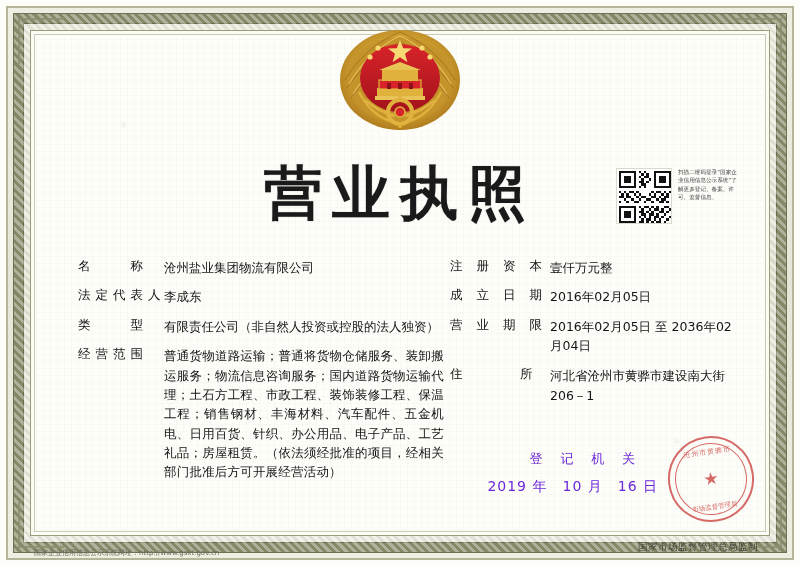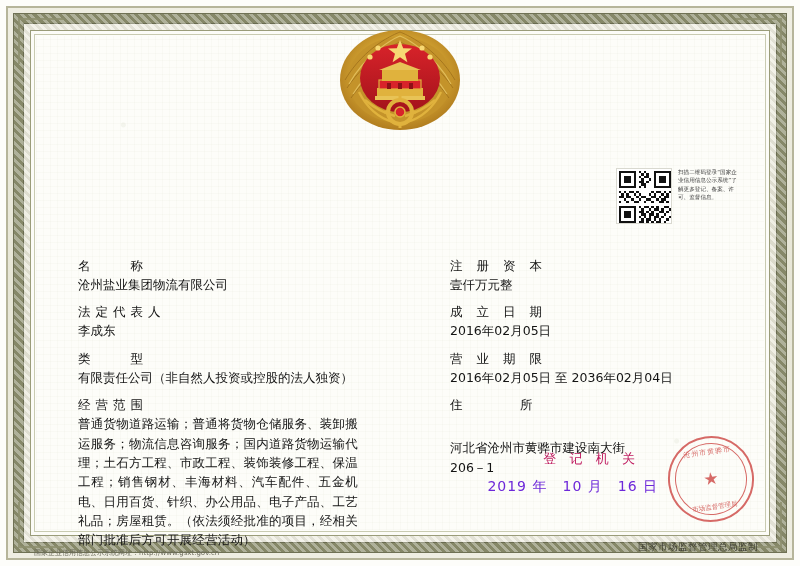--- a/index.html
+++ b/index.html
@@ -111,43 +111,43 @@
     width:62px;
     font-size:5.6px; line-height:1.5; color:#3a3a3a;
     font-family:"DejaVu Sans", sans-serif;
     text-align:left;
   }
   
   .fields { position:absolute; left:0; top:258px; right:0; }
   .col-left { position:absolute; left:78px; top:0; width:370px; }
   .col-right { position:absolute; left:450px; top:0; width:290px; }
 
-  .row { display:flex; align-items:flex-start; margin-bottom:10px;flex-direction:column; }
+  .row { display:flex; align-items:flex-start; margin-bottom:10px; }
   .lab {
     flex:0 0 auto;
     font-size:12.5px;
     color:#141414;
     font-family:"DejaVu Sans", sans-serif;
     white-space:nowrap;
   }
   .lab.w4 { width:86px; letter-spacing:5px; }
   .lab.w4r { width:100px; letter-spacing:5px; }
   .val {
     font-size:12.5px; color:#141414; line-height:1.55;
     font-family:"DejaVu Sans", sans-serif;
   }
   .val.scope { width:280px; text-align:justify; letter-spacing:.2px; }
-  .val.addr { width:190px; line-height:1.6;margin-top:24px; }
+  .val.addr { width:190px; line-height:1.6; }
   .row.scope-row .lab { align-self:flex-start; }
 
   
   .registry {
     position:absolute; right:160px; top:450px;
-    font-size:13px; letter-spacing:5px; color:#be185d;
-    font-family:Liberation Serif, serif;
+    font-size:13px; letter-spacing:5px; color:#6d28d9;
+    font-family:Liberation Mono, monospace;
   }
   .reg-date {
     position:absolute; right:142px; top:478px;
     font-size:14px; color:#6d28d9; letter-spacing:1px;
     font-family:"DejaVu Sans", sans-serif;
   }
   .seal {
     position:absolute; right:46px; top:436px;
     width:86px; height:86px;
     border-radius:50%;
@@ -263,20 +263,21 @@
       <g stroke="#e0b23d" stroke-width="2.4" fill="none">
         <path d="M30 74 C42 84 52 88 60 90"></path>
         <path d="M100 74 C88 84 78 88 70 90"></path>
         <path d="M24 66 C32 82 44 92 58 96"></path>
         <path d="M106 66 C98 82 86 92 72 96"></path>
       </g>
     </svg>
   </div>
 
 
+  <div class="big-title">营业执照</div>
 
   <div class="qr">
     <svg width="52" height="52" viewBox="0 0 21 21" shape-rendering="crispEdges">
       <rect width="21" height="21" fill="#fff"></rect>
       <g fill="#111">
         <rect x="0" y="0" width="7" height="1"></rect>
           <rect x="0" y="6" width="7" height="1"></rect>
         <rect x="0" y="0" width="1" height="7"></rect>
           <rect x="6" y="0" width="1" height="7"></rect>
         <rect x="2" y="2" width="3" height="3"></rect>

